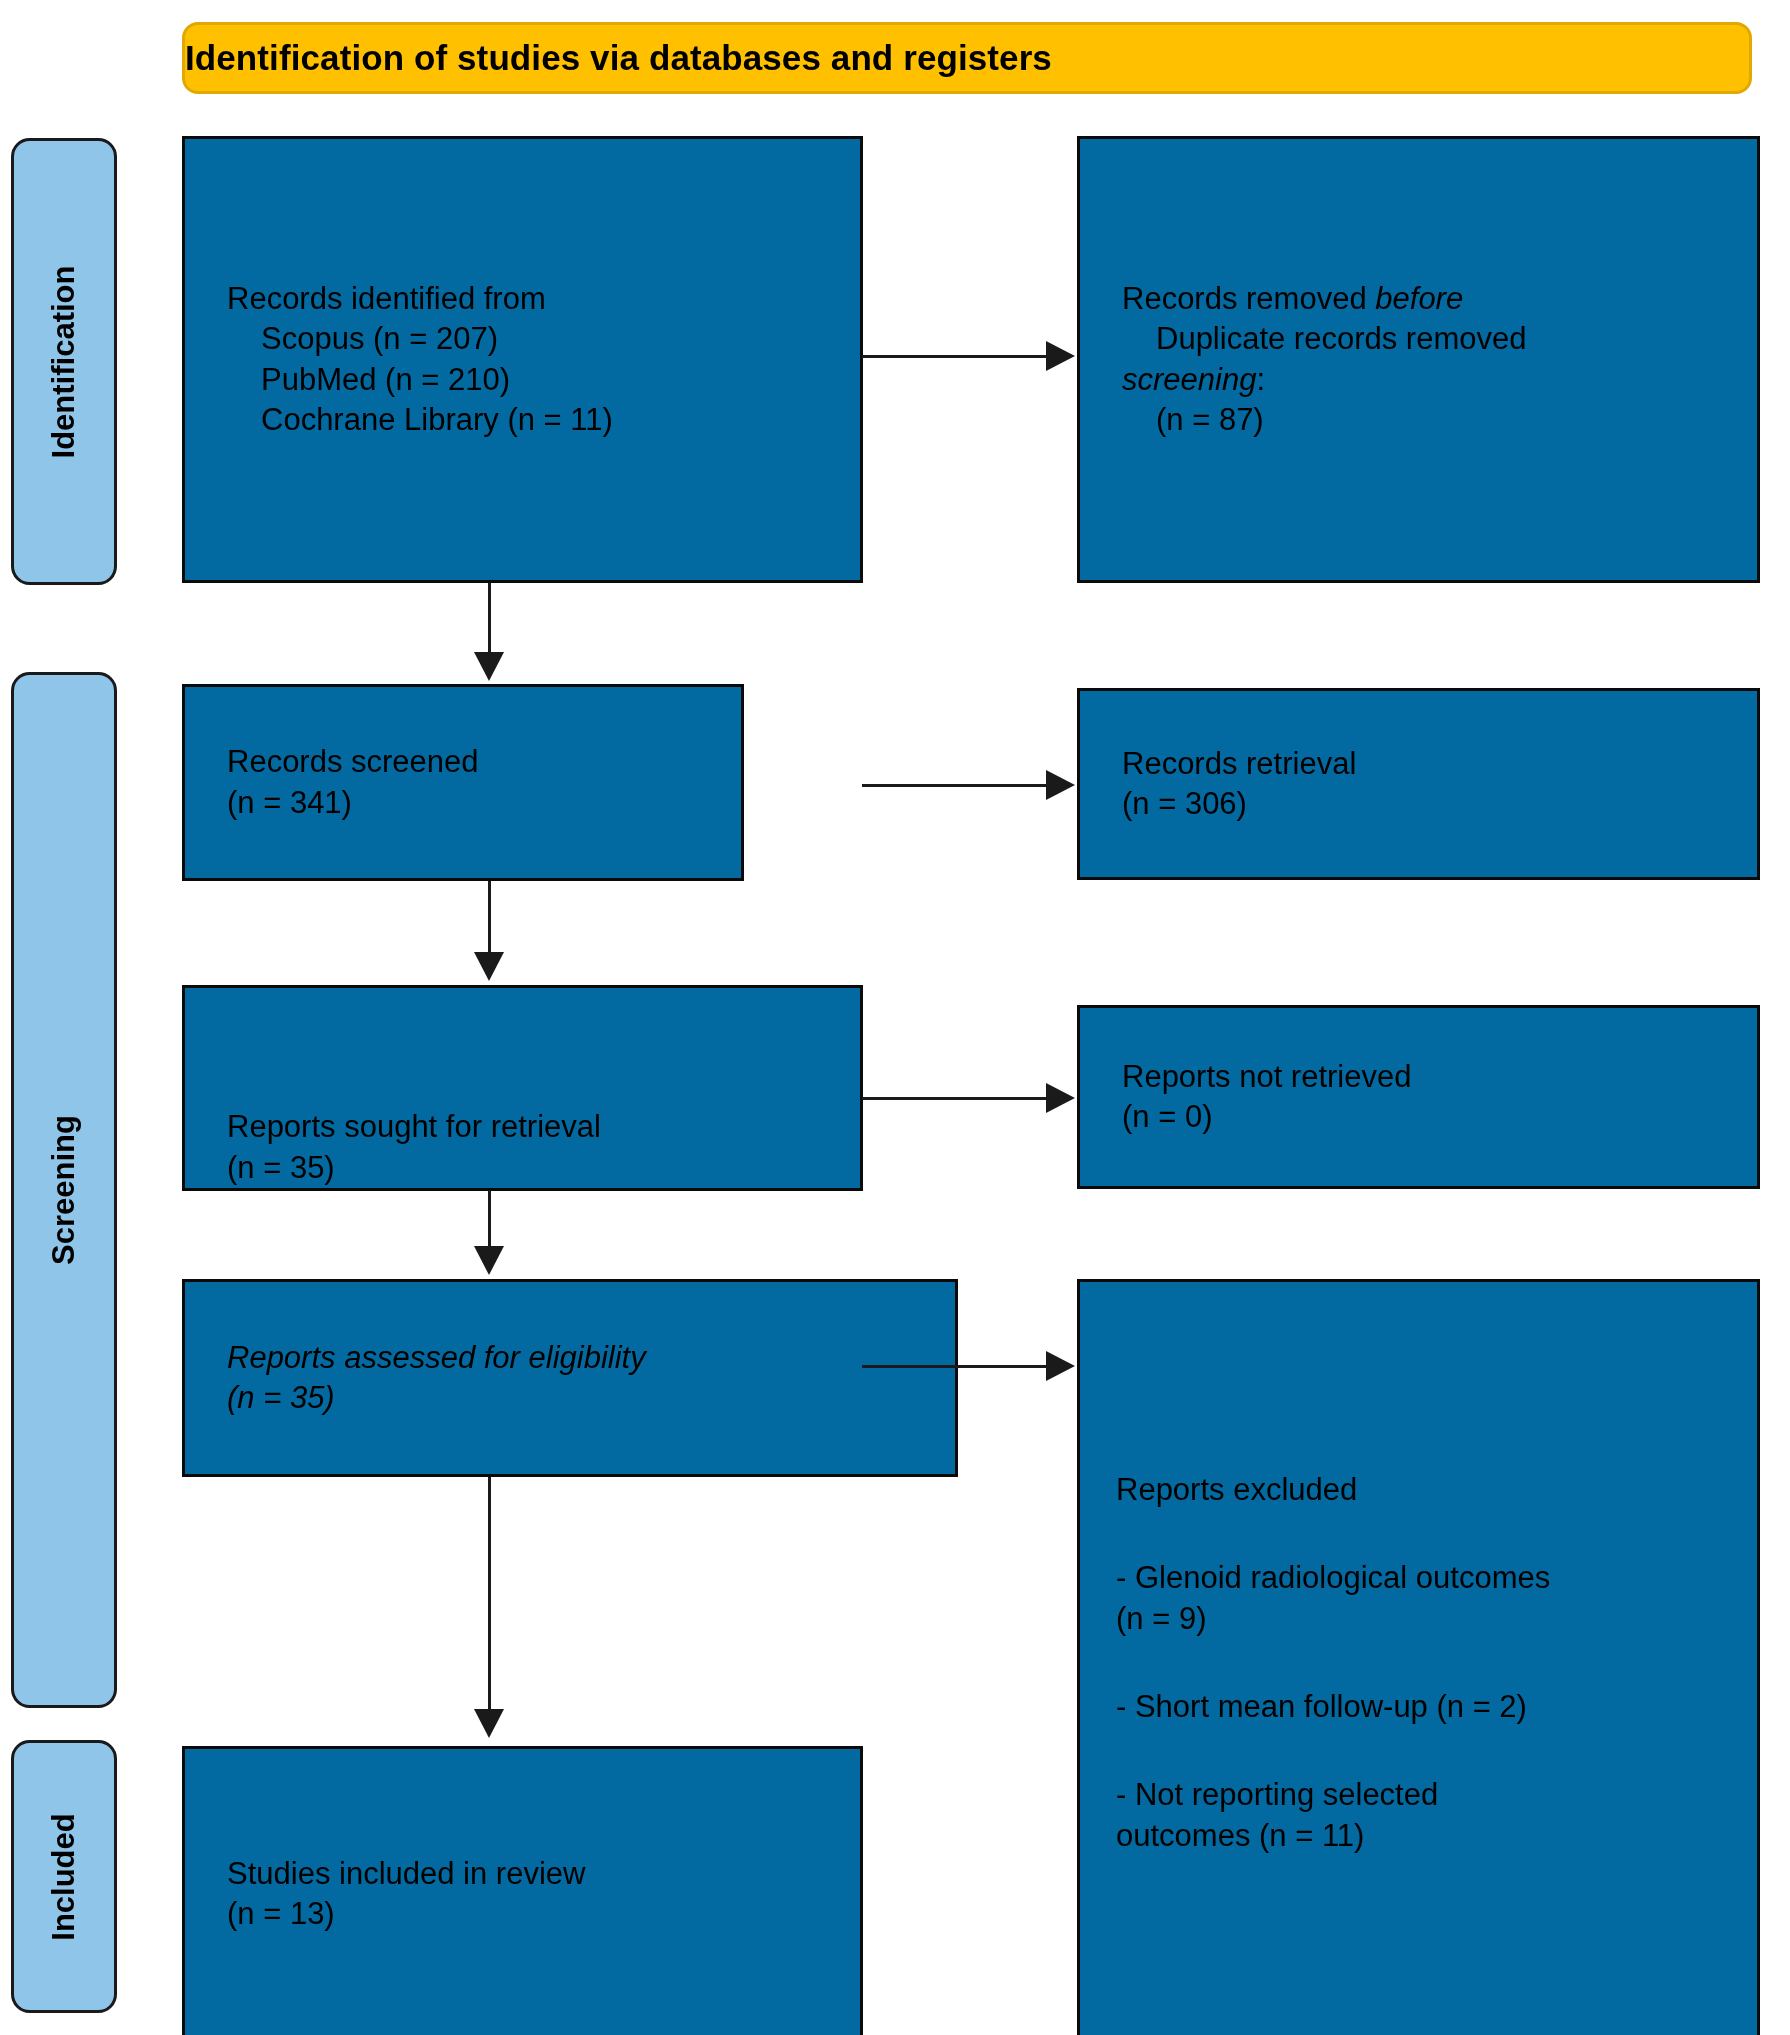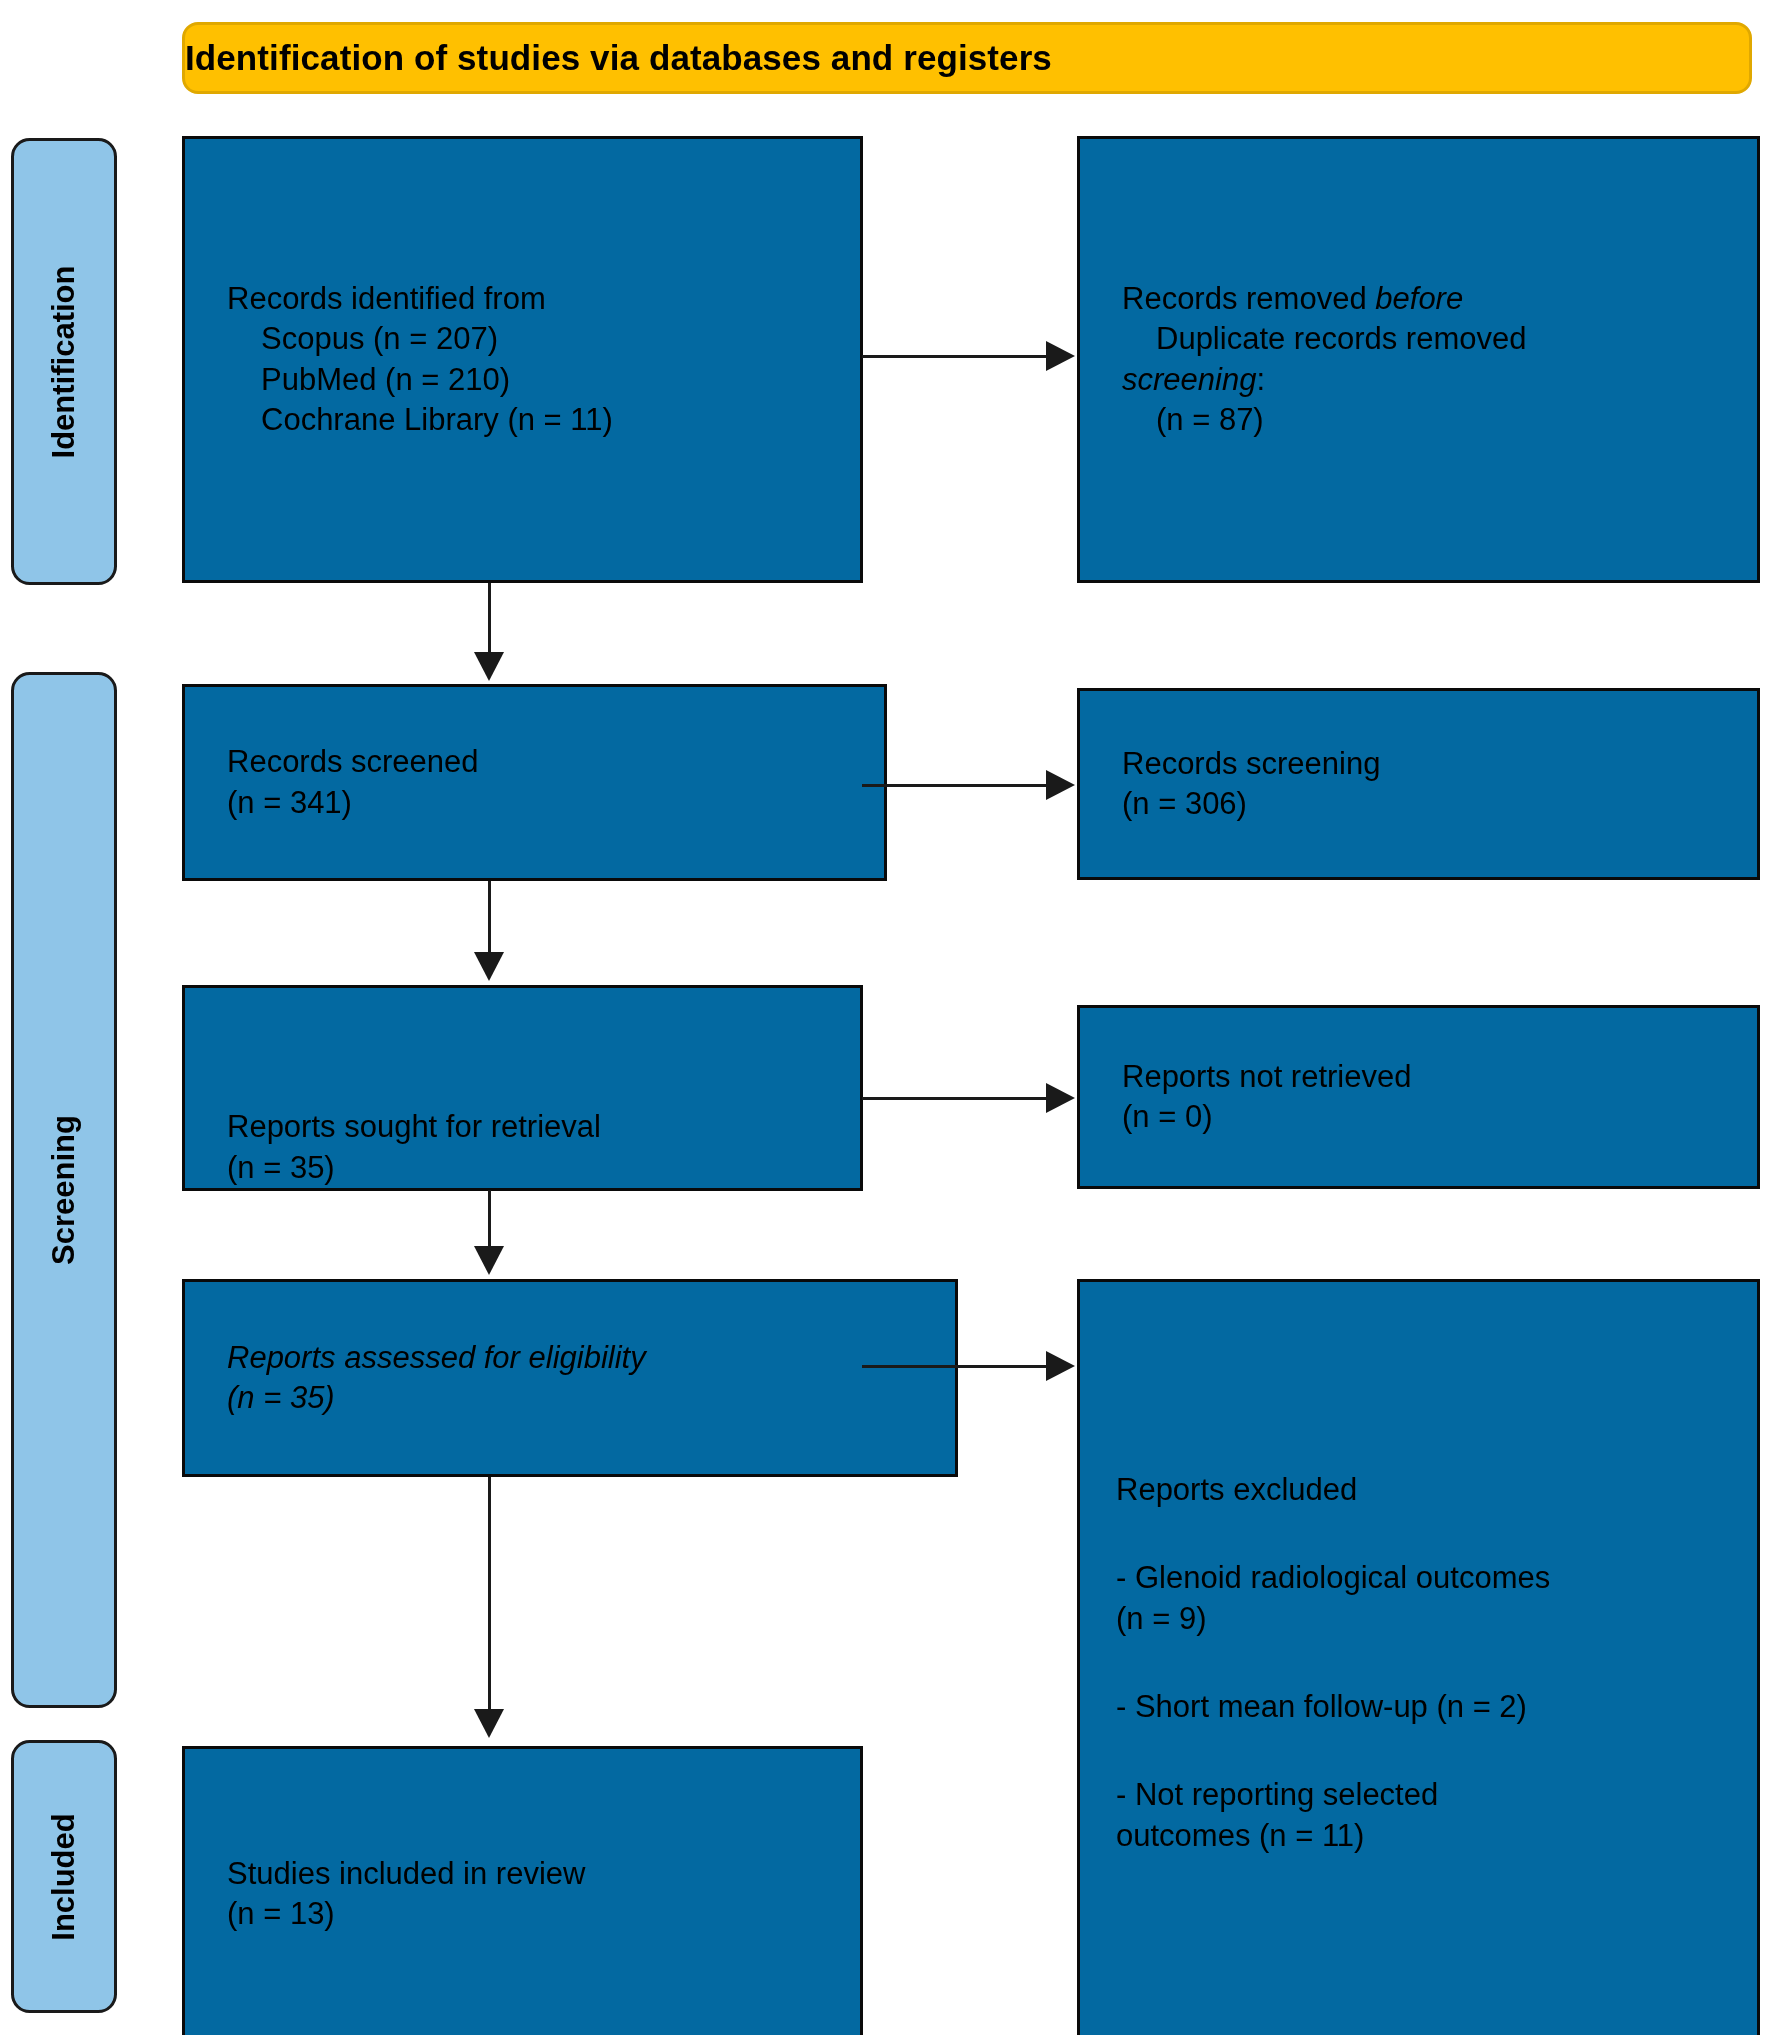--- a/index.html
+++ b/index.html
@@ -76,21 +76,21 @@
     padding-left: 42px;
     padding-right: 13.7px;
   }
   .flow-box .box-body .ln { display: block; white-space: pre; }
   .flow-box .box-body .ln.indent { padding-left: 34px; }
   .flow-box .box-body .ln.gap { margin-top: 48px; }
   .flow-box .box-body em { font-style: italic; }
 
   #box-identified         { left: 182px;  top: 136px;  width: 681px; height: 447px; }
   #box-removed            { left: 1077px; top: 136px;  width: 683px; height: 447px; }
-  #box-screened           { left: 182px;  top: 684px; width: 705px; height: 197px; }
+  #box-screened           { left: 182px;  top: 684px; width: 562px; height: 197px; }
   #box-excluded           { left: 1077px; top: 688px; width: 683px; height: 192px; }
   #box-sought             { left: 182px;  top: 985px; width: 681px; height: 206px; justify-content: flex-end; }
   #box-not-retrieved      { left: 1077px; top: 1005px; width: 683px; height: 184px; }
   #box-assessed           { left: 182px;  top: 1279px; width: 776px; height: 198px; font-style: italic; }
   #box-reports-excluded   { left: 1077px; top: 1279px; width: 683px; height: 771px; }
   #box-reports-excluded   { height: 768px; }
   #box-included           { left: 182px;  top: 1746px; width: 681px; height: 296px; }
 
   #box-reports-excluded .box-body { padding-left: 36px; }
 
@@ -196,21 +196,21 @@
 
 <div class="flow-box" id="box-screened">
   <div class="box-body">
     <span class="ln">Records screened</span>
     <span class="ln">(n = 341)</span>
   </div>
 </div>
 
 <div class="flow-box" id="box-excluded">
   <div class="box-body">
-    <span class="ln">Records screening</span>
+    <span class="ln">Records retrieval</span>
     <span class="ln">(n = 306)</span>
   </div>
 </div>
 
 <div class="flow-box" id="box-sought">
   <div class="box-body">
     <span class="ln">Reports sought for retrieval</span>
     <span class="ln">(n = 35)</span>
   </div>
 </div>

